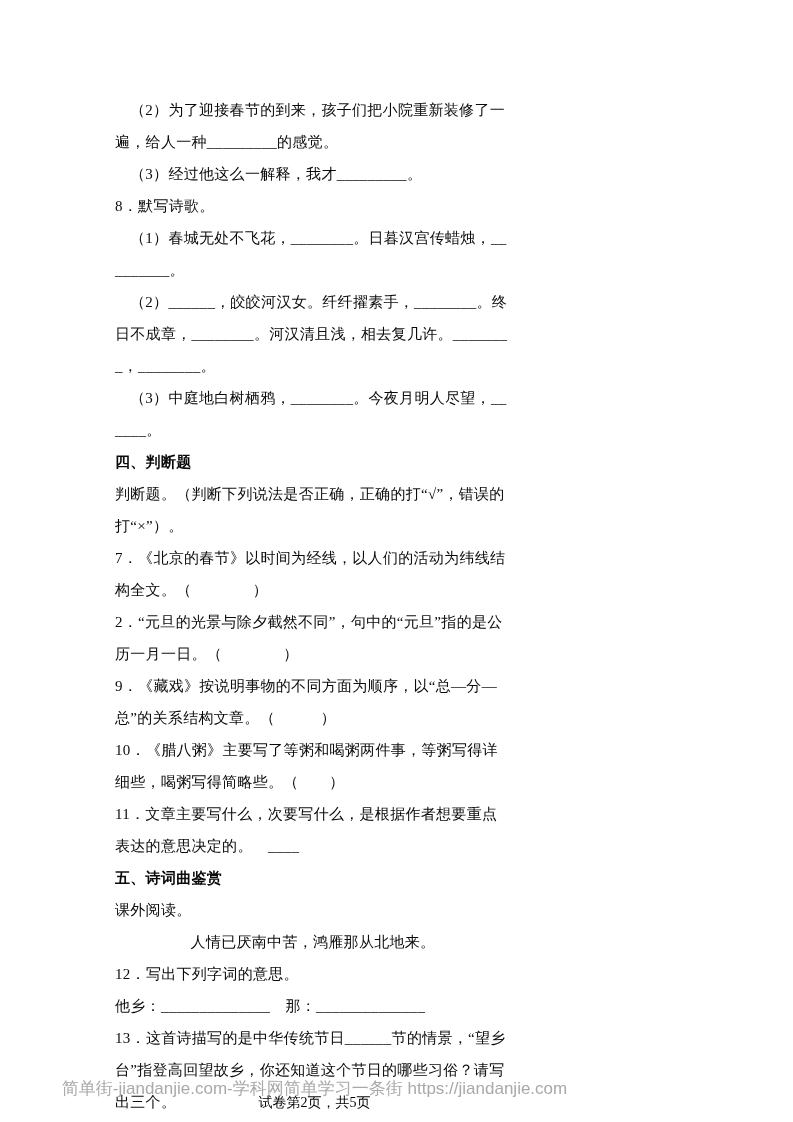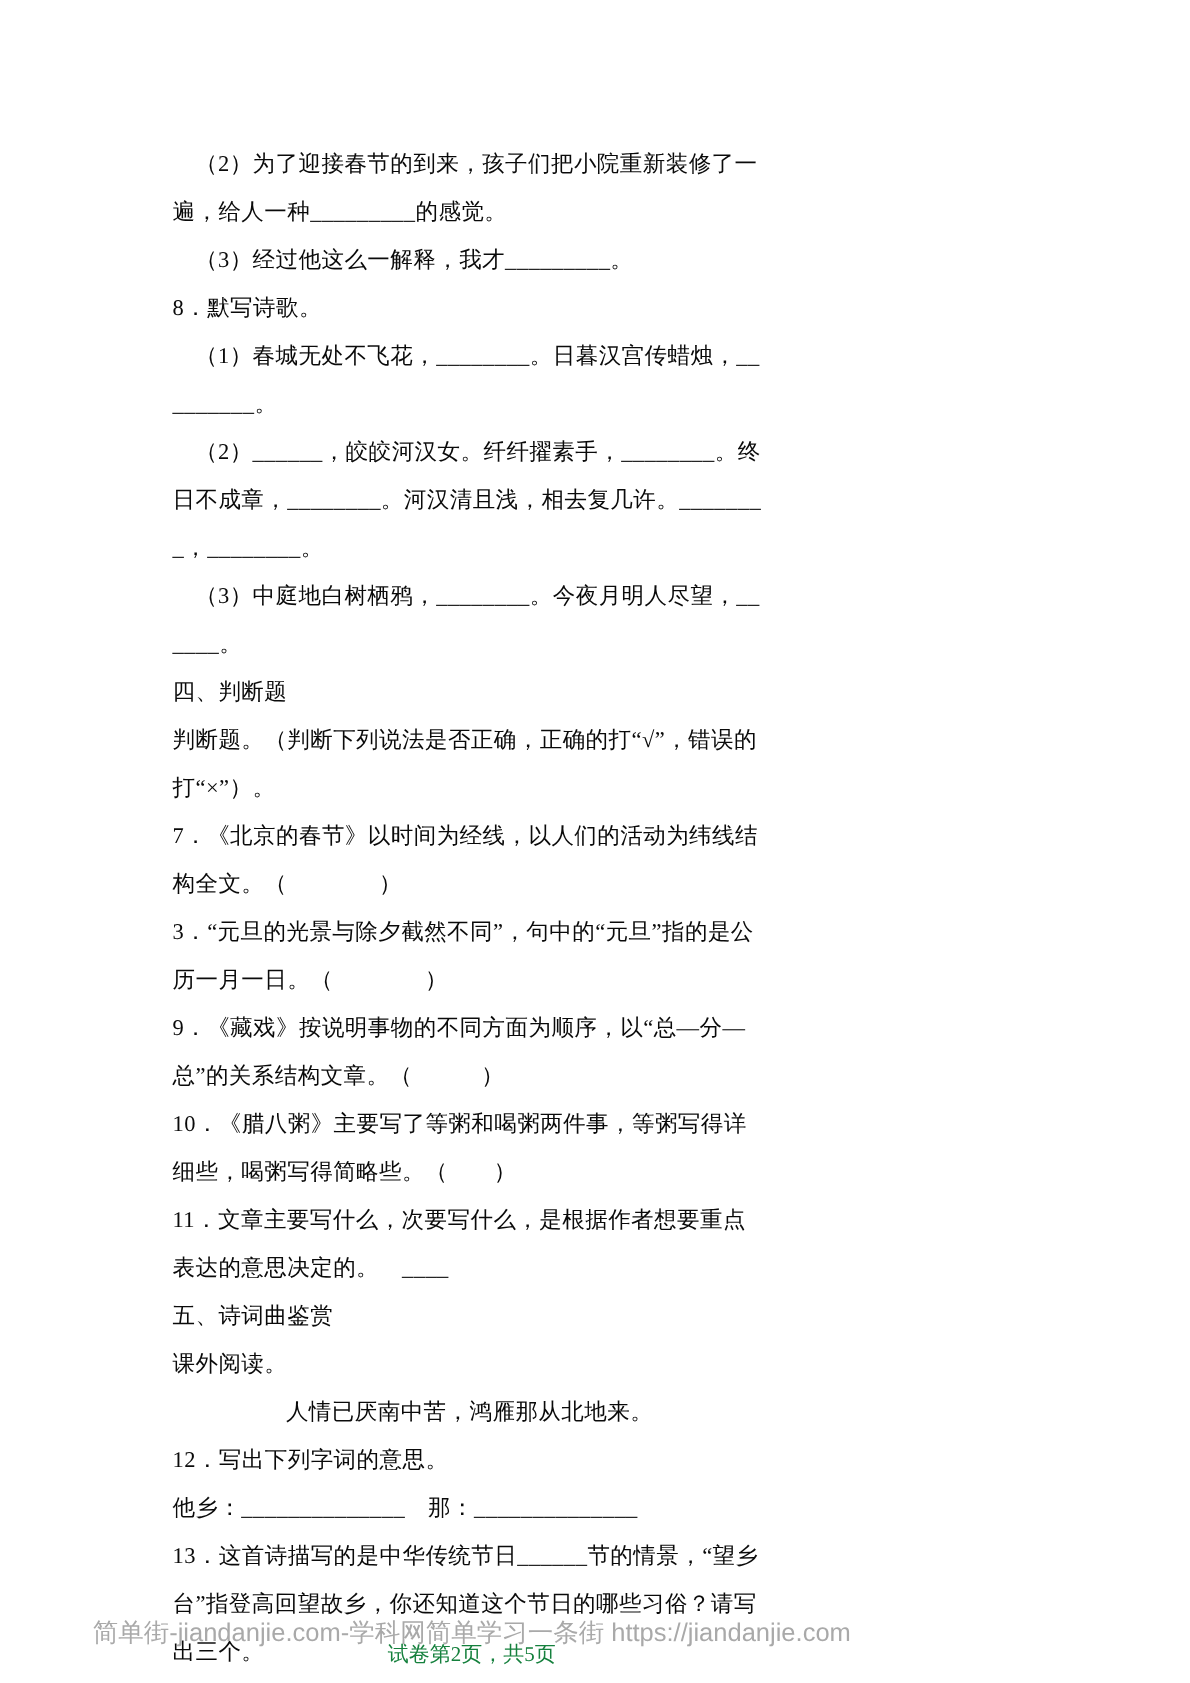--- a/index.html
+++ b/index.html
@@ -18,60 +18,60 @@
   }
   .page p {
     margin: 0;
     font-size: 15px;
     line-height: 32px;
     letter-spacing: 0.3px;
     word-break: break-all;
   }
   .indent { text-indent: 15px; }
   .heading {
-    font-weight: normal;
+    font-weight: bold;
     font-size: 16px;
     letter-spacing: 0.5px;
   }
   .center { text-align: center; }
   .sec-gap { margin-top: 28px !important; }
   .footer-watermark {
     position: absolute;
     left: 0; right: 0; bottom: 22px;
     text-align: center;
     color: #a9a9a9;
     font-size: 17px;
     font-family: "Liberation Sans", sans-serif;
     white-space: nowrap;
     margin-top: 40px;
   }
   .footer-page {
     position: absolute;
     left: 0; right: 0; bottom: 10px;
     text-align: center;
-    color: #15803d;
+    color: #000000;
     font-size: 14px;
   }
 </style>
 </head>
 <body>
 
 <div class="page">
 
   <p class="indent">（2）为了迎接春节的到来，孩子们把小院重新装修了一遍，给人一种_________的感觉。</p>
   <p class="indent">（3）经过他这么一解释，我才_________。</p>
   <p>8．默写诗歌。</p>
   <p class="indent">（1）春城无处不飞花，________。日暮汉宫传蜡烛，_________。</p>
   <p class="indent">（2）______，皎皎河汉女。纤纤擢素手，________。终日不成章，________。河汉清且浅，相去复几许。________，________。</p>
   <p class="indent">（3）中庭地白树栖鸦，________。今夜月明人尽望，______。</p>
 
   <p class="heading">四、判断题</p>
   <p>判断题。（判断下列说法是否正确，正确的打“√”，错误的打“×”）。</p>
   <p>7．《北京的春节》以时间为经线，以人们的活动为纬线结构全文。（　　　　）</p>
-  <p>3．“元旦的光景与除夕截然不同”，句中的“元旦”指的是公历一月一日。（　　　　）</p>
+  <p>2．“元旦的光景与除夕截然不同”，句中的“元旦”指的是公历一月一日。（　　　　）</p>
   <p>9．《藏戏》按说明事物的不同方面为顺序，以“总—分—总”的关系结构文章。（　　　）</p>
   <p>10．《腊八粥》主要写了等粥和喝粥两件事，等粥写得详细些，喝粥写得简略些。（　　）</p>
   <p>11．文章主要写什么，次要写什么，是根据作者想要重点表达的意思决定的。　____</p>
 
   <p class="heading">五、诗词曲鉴赏</p>
   <p>课外阅读。</p>
   <p class="center">人情已厌南中苦，鸿雁那从北地来。</p>
   <p>12．写出下列字词的意思。</p>
   <p>他乡：______________　那：______________</p>
   <p>13．这首诗描写的是中华传统节日______节的情景，“望乡台”指登高回望故乡，你还知道这个节日的哪些习俗？请写出三个。</p>

